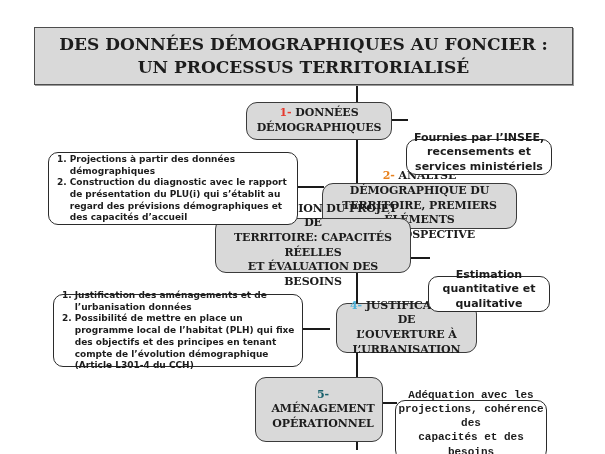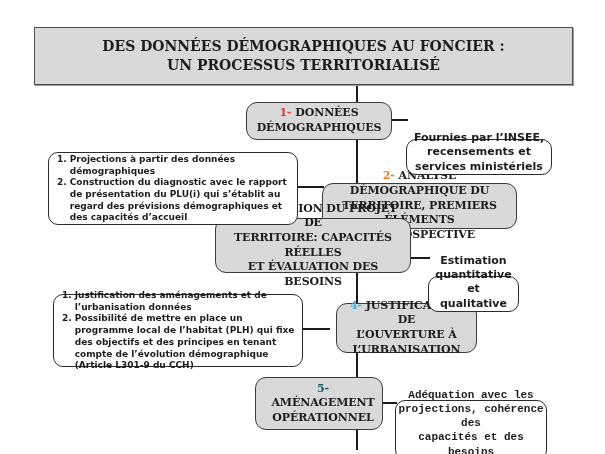--- a/index.html
+++ b/index.html
@@ -10,21 +10,21 @@
   
   .vline,.hline{position:absolute;background:#1a1a1a;z-index:0;}
   .vline{width:2px;}
   .hline{height:2px;}
   
   .title{
     position:absolute;left:34px;top:27px;width:537px;height:56px;
     background:#d9d9d9;border:1px solid #4d4d4d;
     display:flex;align-items:center;justify-content:center;text-align:center;
     font-family:"DejaVu Serif","Liberation Serif",serif;
-    font-weight:bold;font-size:14px;line-height:1.35;color:#1c1c1c;
+    font-weight:bold;font-size:17px;line-height:1.35;color:#1c1c1c;
     white-space:pre-line;z-index:1;box-shadow:1px 1px 0 #9a9a9a;
   }
   
   .step{
     position:absolute;background:#d9d9d9;border:1.5px solid #3b3b3b;border-radius:11px;
     display:flex;align-items:center;justify-content:center;text-align:center;
     z-index:1;box-sizing:border-box;padding:2px 4px;
   }
   .step-text{
     font-family:"DejaVu Serif","Liberation Serif",serif;
@@ -82,32 +82,32 @@
 TERRITOIRE: CAPACITÉS RÉELLES
 ET ÉVALUATION DES BESOINS</span></div>
   </div>
 
   <div class="step" style="left:336px;top:303px;width:141px;height:50px;">
     <div class="step-text"><span class="num" style="color: rgb(79, 180, 220);">4-</span> <span class="lbl">JUSTIFICATION DE
 L’OUVERTURE À
 L’URBANISATION</span></div>
   </div>
 
-  <div class="step" style="left:255px;top:377px;width:128px;height:53px;padding-left:12px;">
+  <div class="step" style="left:255px;top:377px;width:128px;height:65px;padding-left:12px;">
     <div class="step-text"><span class="num" style="color: rgb(23, 96, 107);">5-</span> <span class="lbl">AMÉNAGEMENT
 OPÉRATIONNEL</span></div>
   </div>
 
   <div class="note center" style="left:406px;top:103px;width:146px;height:36px;">
     <div class="note-text">Fournies par l’INSEE,
 recensements et
 services ministériels</div>
   </div>
 
-  <div class="note center" style="left:428px;top:240px;width:91px;height:36px;">
+  <div class="note center" style="left:428px;top:240px;width:122px;height:36px;">
     <div class="note-text">Estimation
 quantitative et
 qualitative</div>
   </div>
 
   <div class="note center" style="left:395px;top:364px;width:152px;height:60px;font-family:Liberation Mono, monospace;">
     <div class="note-text">Adéquation avec les
 projections, cohérence des
 capacités et des besoins</div>
   </div>
@@ -123,17 +123,17 @@
       </div>
   </div>
 
   <div class="note list" style="left:53px;top:294px;width:250px;height:73px;">
     <div class="li">
         <span class="mk">1.</span>
         <span class="tx">Justification des aménagements et de l’urbanisation données</span>
       </div>
     <div class="li">
         <span class="mk">2.</span>
-        <span class="tx">Possibilité de mettre en place un programme local de l’habitat (PLH) qui fixe des objectifs et des principes en tenant compte de l’évolution démographique (Article L301-9 du CCH)</span>
+        <span class="tx">Possibilité de mettre en place un programme local de l’habitat (PLH) qui fixe des objectifs et des principes en tenant compte de l’évolution démographique (Article L301-4 du CCH)</span>
       </div>
   </div>
 
 </div>
 
 </body></html>

